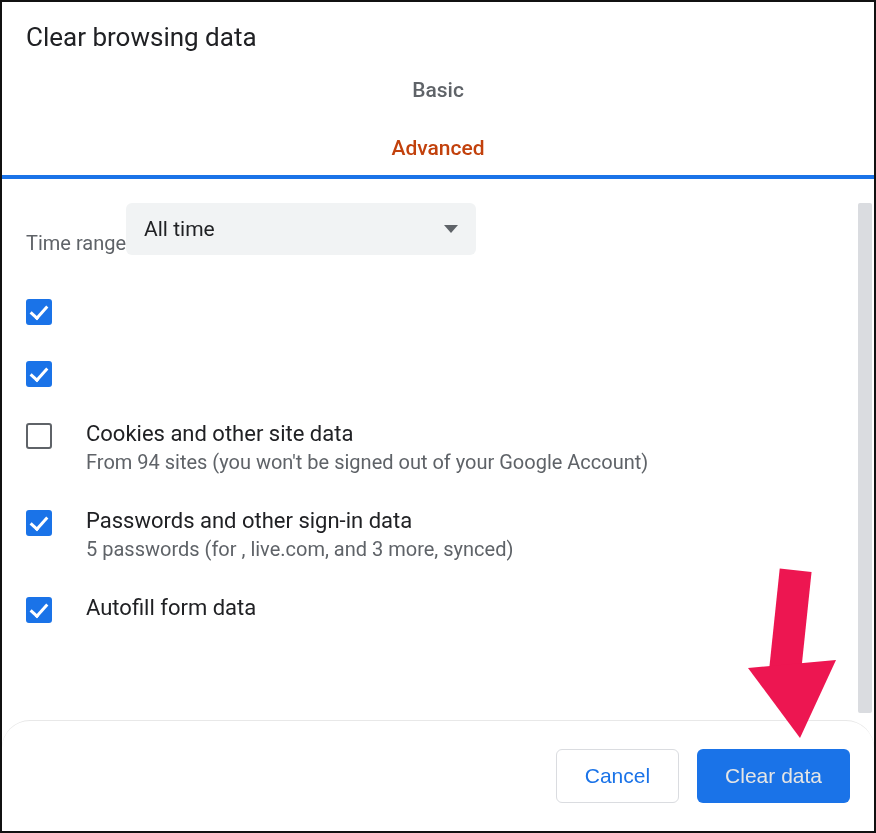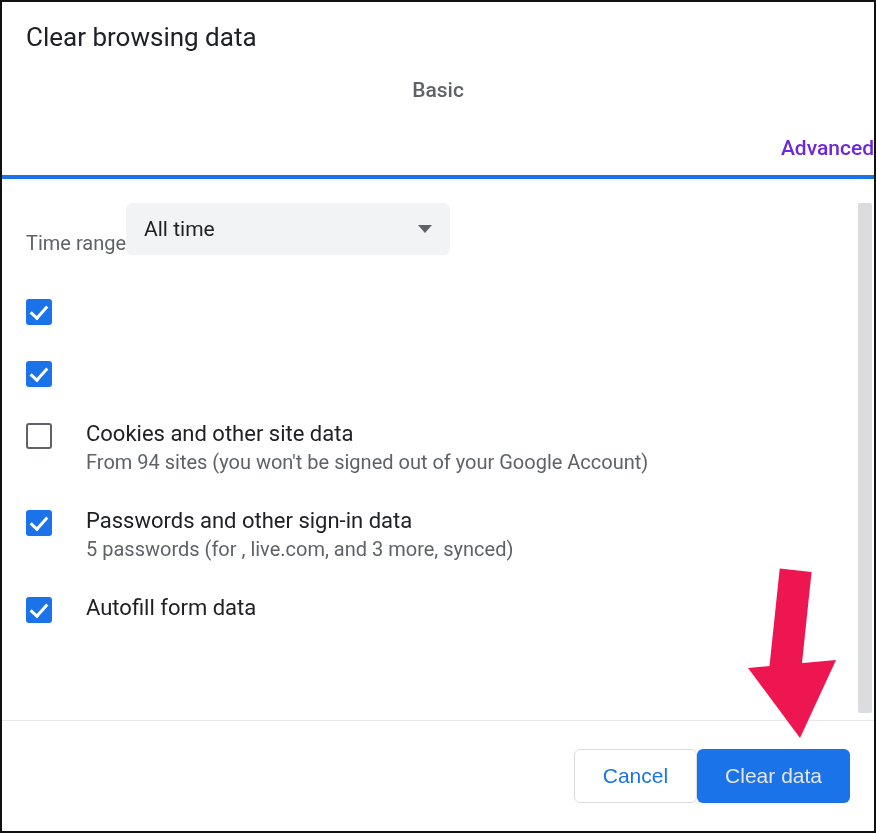--- a/index.html
+++ b/index.html
@@ -30,22 +30,21 @@
     flex: 1;
     text-align: center;
     font-size: 21px;
     font-weight: 500;
     padding: 16px 0 18px;
     color: #5f6368;
     cursor: pointer;
     position: relative;
   }
   .tab.active {
-    color: #6d28d9;
-    text-align: right;
+    color: #c2410c;
   }
   .tab.active::after {
     content: "";
     position: absolute;
     left: 0; right: 0; bottom: -1px;
     height: 4px;
     background: #1a73e8;
   }
   .body-scroll {
     flex: 1;
@@ -64,21 +63,21 @@
     font-size: 20px;
     color: #5f6368;
   }
   .select {
     background: #f1f3f4;
     border-radius: 6px;
     padding: 14px 18px;
     display: flex;
     align-items: center;
     justify-content: space-between;
-    width: 324px;
+    width: 350px;
     font-size: 21px;
     color: #202124;
     cursor: pointer;
   }
   .select .caret {
     width: 0; height: 0;
     border-left: 7px solid transparent;
     border-right: 7px solid transparent;
     border-top: 8px solid #5f6368;
   }
@@ -129,21 +128,22 @@
     width: 14px;
     height: 510px;
     background: #dadce0;
     border-radius: 2px;
   }
   .footer {
     border-top: 1px solid #e8e8e8;
     padding: 28px 24px;
     display: flex;
     justify-content: flex-end;
-    gap: 0;
+    gap: 18px;
+    border-radius: 28px;
   }
   .btn {
     font-size: 21px;
     font-weight: 500;
     padding: 14px 28px;
     border-radius: 6px;
     cursor: pointer;
   }
   .btn-cancel {
     background: #fff;

